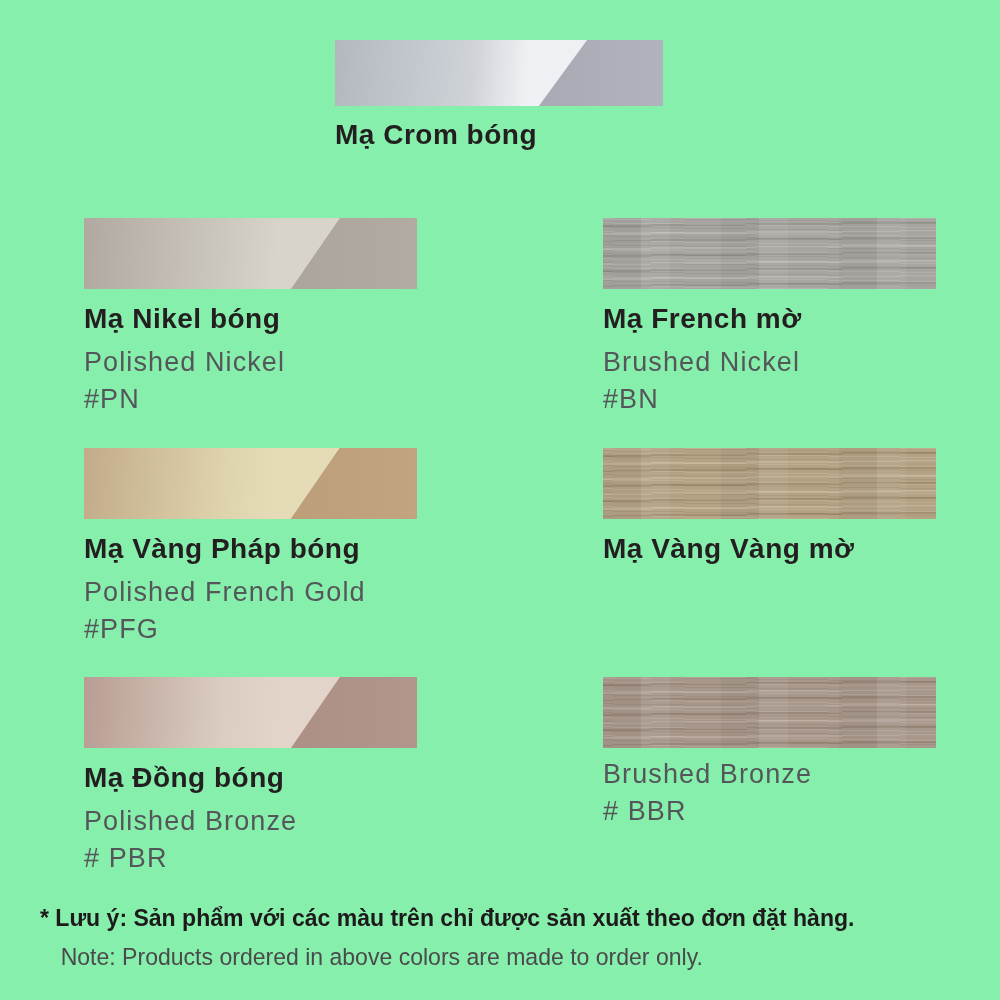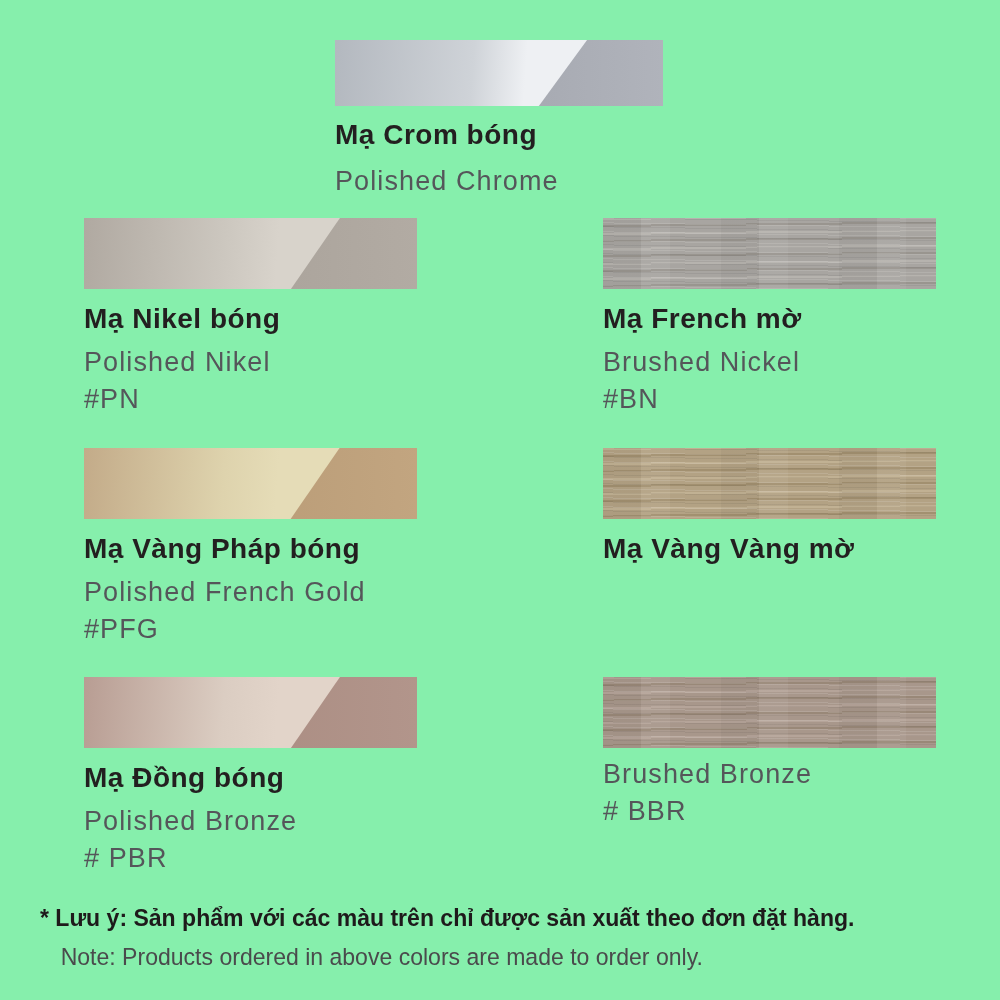--- a/index.html
+++ b/index.html
@@ -117,29 +117,28 @@
   }
 </style>
 </head>
 <body>
 
 <div class="page">
 
   <section class="featured">
     <div class="swatch polished" style="--c0: #b3b8bf; --c1: #cfd3d8; --c2: #eef0f3; --c3: #9a9da5; --c4: #b0b3bb;"></div>
     <h2 class="title">Mạ Crom bóng</h2>
-    <p class="sub">Polished Chrome</p>
   </section>
 
   <section class="grid">
 
     <div class="cell">
       <div class="swatch polished" style="--c0: #b0a9a1; --c1: #ccc7bf; --c2: #d8d3cb; --c3: #a29b93; --c4: #b2aba3;"></div>
       <h3 class="title">Mạ Nikel bóng</h3>
-      <p class="sub"><span>Polished Nikel</span><br><span>#PN</span></p>
+      <p class="sub"><span>Polished Nickel</span><br><span>#PN</span></p>
     </div>
 
     <div class="cell">
       <div class="swatch brushed" style="--c0: #a8a5a1; --c1: #b6b3ae; --c2: #99958f;"></div>
       <h3 class="title">Mạ French mờ</h3>
       <p class="sub"><span>Brushed Nickel</span><br><span>#BN</span></p>
     </div>
 
     <div class="cell">
       <div class="swatch polished" style="--c0: #c3ab89; --c1: #ded3ad; --c2: #e5dcb7; --c3: #b2946f; --c4: #c2a580;"></div>

